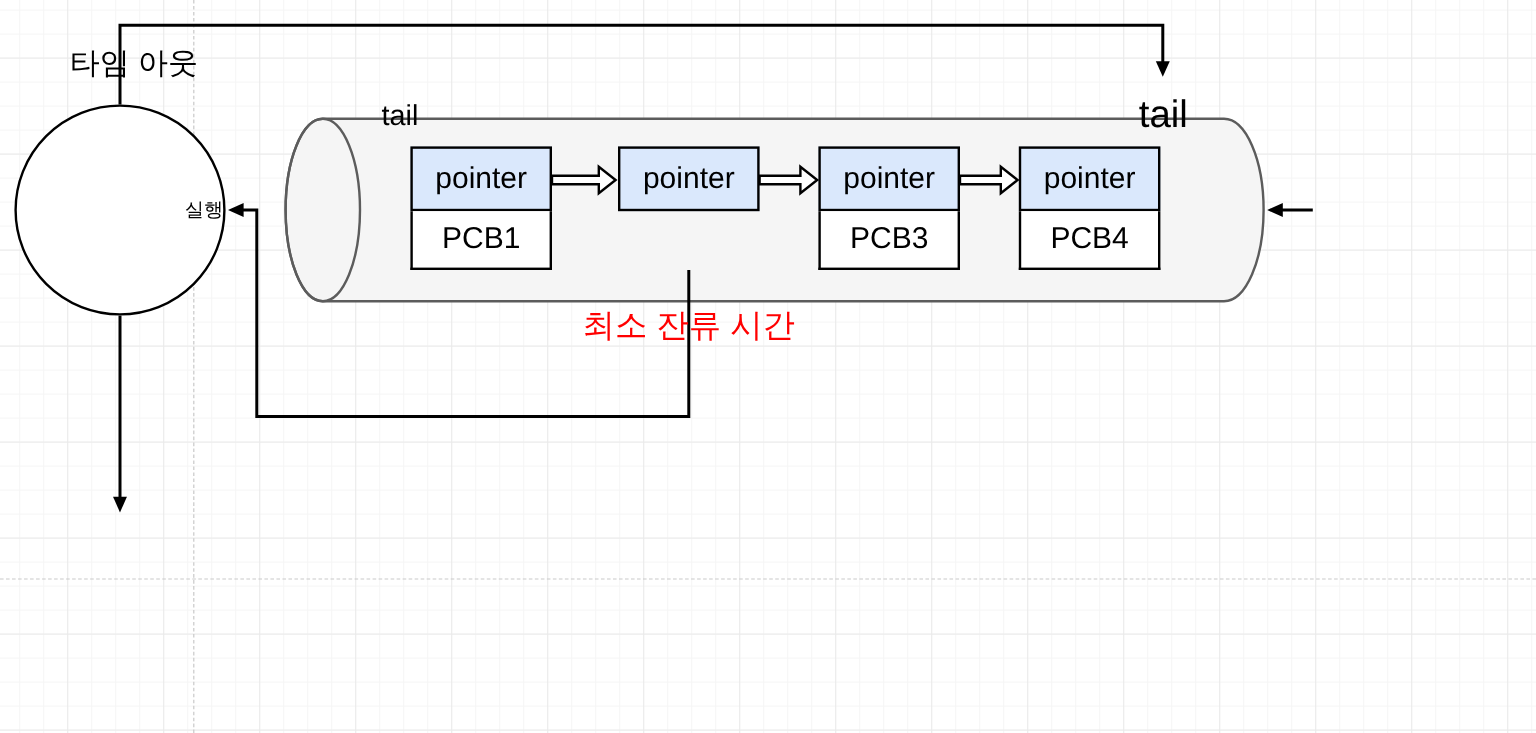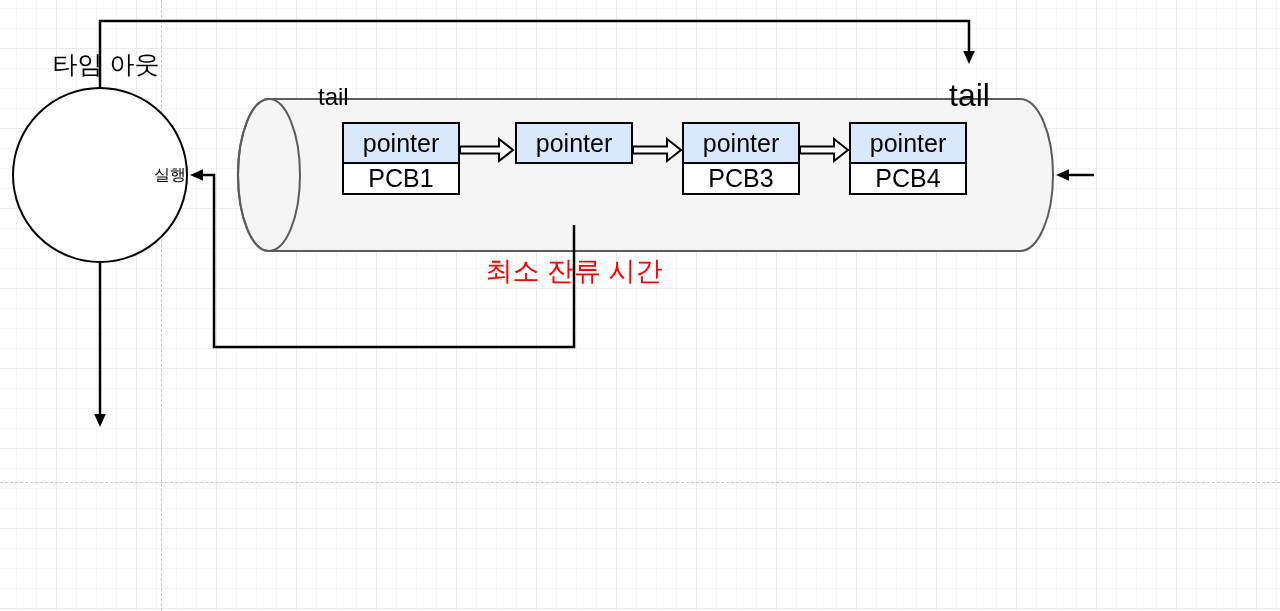--- a/index.html
+++ b/index.html
@@ -48,30 +48,30 @@
   .state.create { left: 1094px; top: 87px;  }
   .node {
     position: absolute; top: 122px; width: 118px; z-index: 3;
   }
   .node .cell {
     box-sizing: border-box;
     border: 2px solid #000;
     display: flex; align-items: center; justify-content: center;
     font-size: 25px; color: #000;
   }
-  .node .pointer { height: 42px; background: #dae8fc; }
-  .node .pcb     { height: 31px; background: #ffffff; border-top: none; }
+  .node .pointer { height: 54px; background: #dae8fc; }
+  .node .pcb     { height: 49px; background: #ffffff; border-top: none; }
   .node.n1 { left: 342px; }
   .node.n2 { left: 515px; }
   .node.n3 { left: 682px; }
   .node.n4 { left: 849px; }
   .lbl {
     position: absolute; color: #000; white-space: nowrap; z-index: 5;
   }
-  .lbl.timeout { left: 47px; top: 48px; width: 118px; text-align: center; font-size: 25px; }
+  .lbl.timeout { left: 47px; top: 36px; width: 118px; text-align: right; font-size: 25px; }
   .lbl.head    { left: 318px; top: 83px; font-size: 24px; }
   .lbl.tail    { left: 949px; top: 77px; font-size: 32px; }
   .lbl.minrem  {
     left: 474px; top: 253px; width: 200px; text-align: center;
     font-size: 27px; font-weight: normal; color: #ff0000;
   }
 </style>
 </head>
 <body>
 

